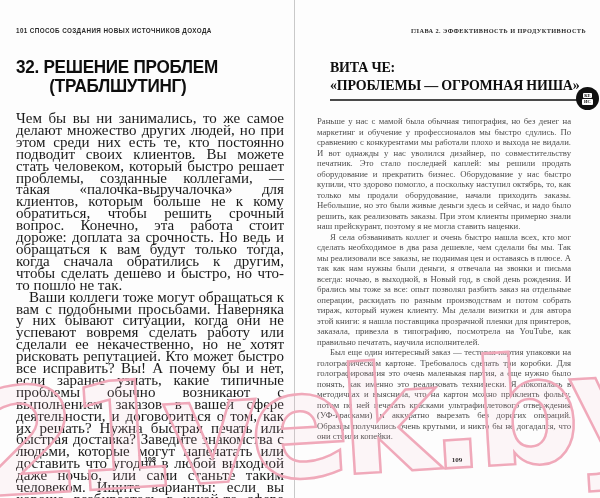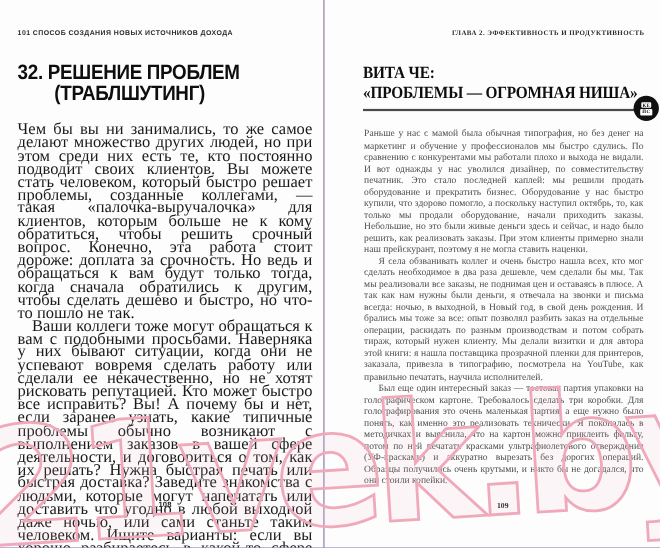--- a/index.html
+++ b/index.html
@@ -1,16 +1,16 @@
 <!DOCTYPE html>
 <html><head>
 <meta charset="utf-8">
 <style>
   html,body{margin:0;padding:0;background:#ffffff;}
-  .spread{position:relative;width:600px;height:498px;background:#4c1d95;overflow:hidden;
+  .spread{position:relative;width:600px;height:498px;background:#1d4ed8;overflow:hidden;
           font-family:"Liberation Sans",sans-serif;color:#1c1c1c;}
   .page{position:absolute;top:0;height:498px;background:#fdfdfd;}
   .page-left{left:0;width:294px;}
   .page-right{left:295px;width:305px;font-family:Liberation Serif, serif;}
   .divider{position:absolute;left:294px;top:0;width:1px;height:498px;background:#c9c9c9;}
 
   .running-header{position:absolute;top:27px;font-size:6.3px;font-weight:bold;
                   letter-spacing:.4px;color:#2a2a2a;white-space:nowrap;}
   .page-left .running-header{left:16px;}
   .page-right .running-header{right:14px;}
@@ -31,21 +31,21 @@
               justify-content:center;gap:1px;z-index:2;}
   .badge-box{display:block;background:#ffffff;color:#101010;border-radius:1px;
              font-size:4.5px;line-height:5.5px;font-weight:bold;padding:0 1.5px;
              letter-spacing:.2px;}
 
   .body{position:absolute;text-align:justify;}
   .body p{margin:0;}
   .body p + p{text-indent:13px;}
   .body-left{left:16px;top:113px;width:268px;
              font-family:Liberation Serif, serif;font-size:15px;line-height:11.9px;color:#1a1a1a;}
-  .body-right{left:36px;top:116px;width:254px;
+  .body-right{left:22px;top:116px;width:254px;
               font-size:8.7px;line-height:10.5px;color:#4e4e4e;}
 
   .page-num{position:absolute;top:456px;text-align:center;font-size:7px;font-weight:bold;color:#222;}
   .page-left .page-num{left:16px;width:268px;}
   .page-right .page-num{left:35px;width:254px;}
 
   .watermark{position:absolute;left:-28px;top:360px;z-index:5;pointer-events:none;
              font-family:"DejaVu Sans",sans-serif;font-weight:bold;font-size:148px;
              letter-spacing:-10px;white-space:nowrap;
              transform:rotate(-3.5deg);transform-origin:0 0;

